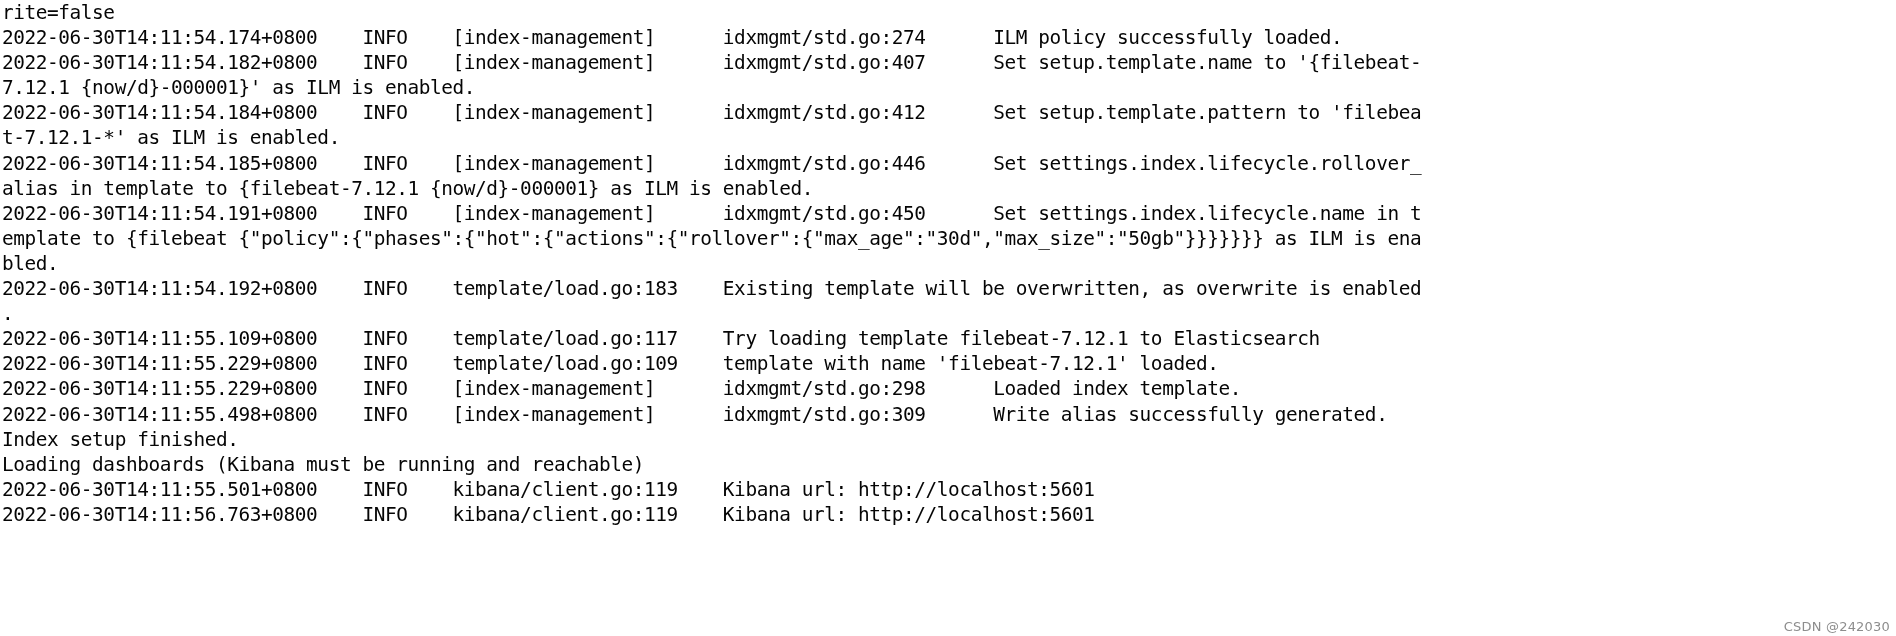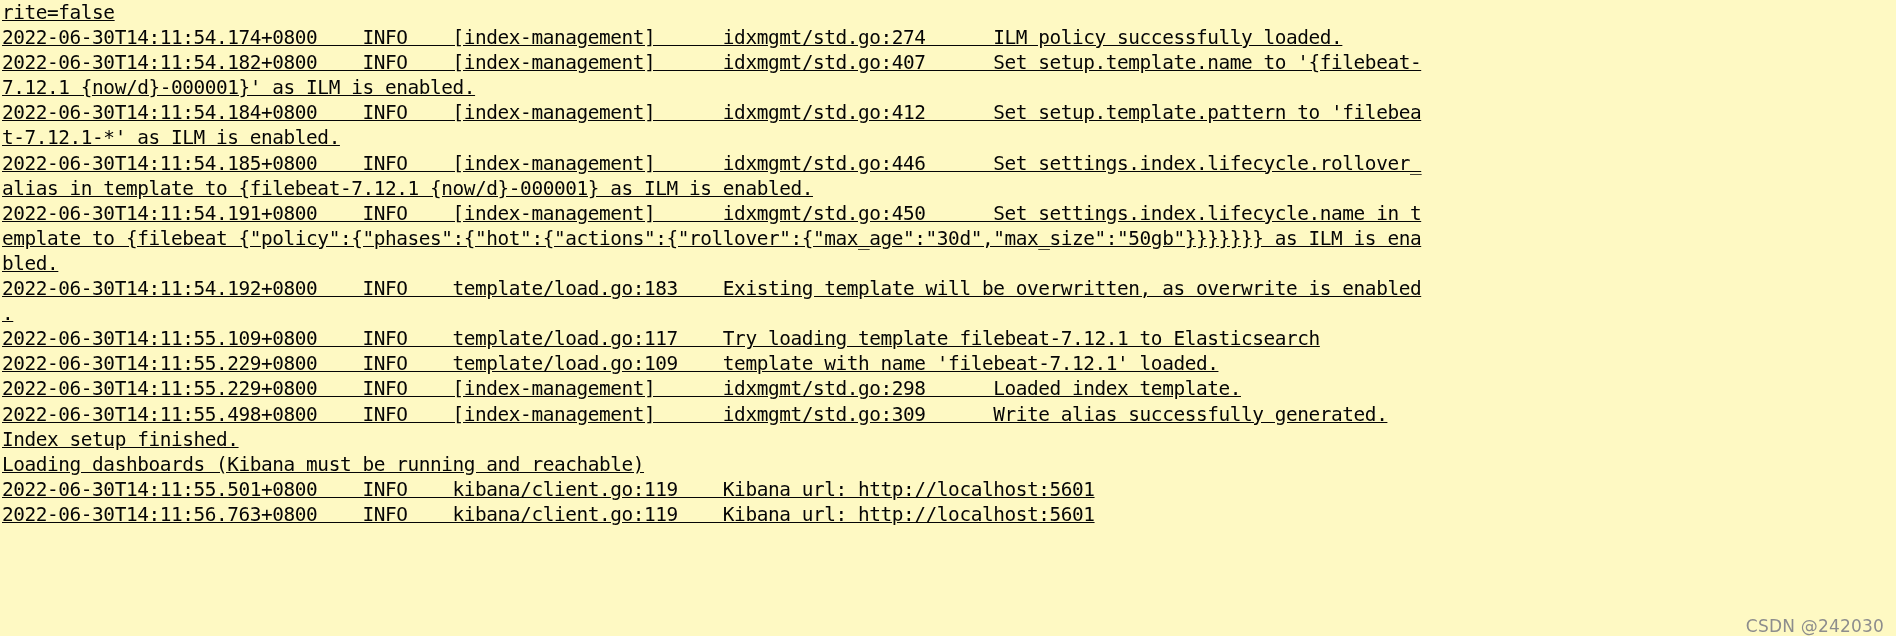--- a/index.html
+++ b/index.html
@@ -32,36 +32,36 @@
     letter-spacing: -0.42px;
     color: #050505;
     height: 25.1px;
     margin: 0;
     padding: 0;
     transform: scaleX(0.995);
     transform-origin: left center;
   }
   #watermark {
     position: absolute;
-    right: 12px;
+    right: 6px;
     bottom: 3px;
     font-family: "DejaVu Sans", "Liberation Sans", sans-serif;
-    font-size: 17px;
+    font-size: 13px;
     line-height: 13px;
     color: #8d8d8d;
     letter-spacing: 0.2px;
     white-space: pre;
     user-select: none;
     margin-top: 46px;
   }
 </style>
 </head>
 <body style="background: rgb(201, 201, 201);">
 
-<div id="terminal" style="background: #fef9c3; color: rgb(5, 5, 5); text-decoration: underline;">
+<div id="terminal" style="background: #ffffff; color: rgb(5, 5, 5);">
   <div id="log-lines">
       <div class="log-line">rite=false</div>
       <div class="log-line">2022-06-30T14:11:54.174+0800    INFO    [index-management]      idxmgmt/std.go:274      ILM policy successfully loaded.</div>
       <div class="log-line">2022-06-30T14:11:54.182+0800    INFO    [index-management]      idxmgmt/std.go:407      Set setup.template.name to '{filebeat-</div>
       <div class="log-line">7.12.1 {now/d}-000001}' as ILM is enabled.</div>
       <div class="log-line">2022-06-30T14:11:54.184+0800    INFO    [index-management]      idxmgmt/std.go:412      Set setup.template.pattern to 'filebea</div>
       <div class="log-line">t-7.12.1-*' as ILM is enabled.</div>
       <div class="log-line">2022-06-30T14:11:54.185+0800    INFO    [index-management]      idxmgmt/std.go:446      Set settings.index.lifecycle.rollover_</div>
       <div class="log-line">alias in template to {filebeat-7.12.1 {now/d}-000001} as ILM is enabled.</div>
       <div class="log-line">2022-06-30T14:11:54.191+0800    INFO    [index-management]      idxmgmt/std.go:450      Set settings.index.lifecycle.name in t</div>

